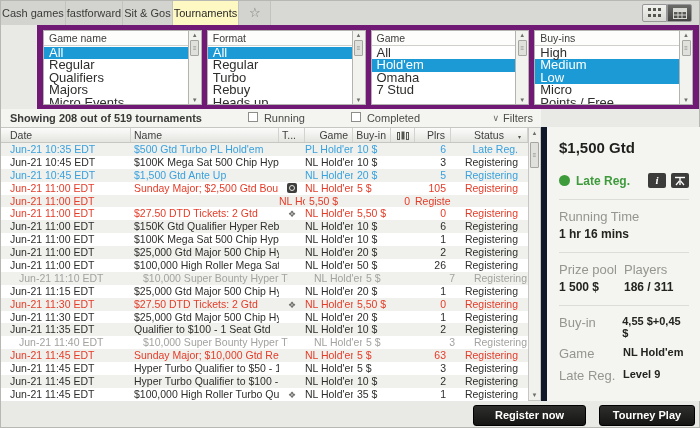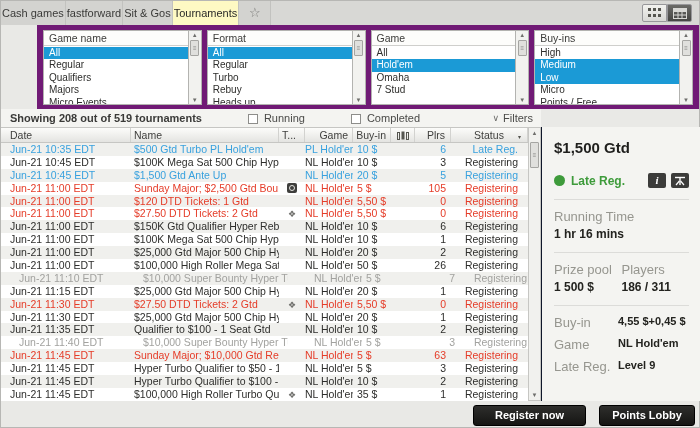--- a/index.html
+++ b/index.html
@@ -14,32 +14,32 @@
   .viewtoggle { position:absolute; right:7px; top:3px; display:flex; }
   .vbtn { width:25px; height:18px; border:1px solid #97979a; display:flex; align-items:center; justify-content:center; }
   .vbtn.grid { background:linear-gradient(#f2f2ef,#d8d8d5); border-radius:2px 0 0 2px; }
   .vbtn.list { background:linear-gradient(#6b6b68,#454543); border-radius:0 2px 2px 0; }
 
   
   .filters { position:absolute; top:24px; left:0; right:0; height:84px; background:#701a75; padding:5px 6px 4px 6px; display:flex; gap:5px;margin-left:36px; }
   .fcol { flex:1; display:flex; }
   .fbox { flex:1; background:#fff; border:1px solid #b3b3b0; display:flex; flex-direction:column; overflow:hidden; }
   .fhead { height:15px; line-height:14px; font-size:10.5px; color:#3c3c3a; padding-left:5px; border-bottom:1px solid #cfcfcc; background:#fdfdfb; }
-  .flist { flex:1; font-size:10px; color:#2e2e2c; overflow:hidden; padding-top:1px; }
+  .flist { flex:1; font-size:13px; color:#2e2e2c; overflow:hidden; padding-top:1px; }
   .fopt { height:12.4px; line-height:12.4px; padding-left:5px; white-space:nowrap; }
   .fopt.selected { background:#1b9ad6; color:#fff; }
   .fscroll { width:13px; background:#f2f2ef; border:1px solid #b3b3b0; border-left:none; display:flex; flex-direction:column; align-items:center; padding:1px 0; font-size:6px; color:#6e6e6b; }
   .fthumb { width:9px; height:16px; background:#e0e0dd; border:1px solid #a5a5a2; border-radius:1px; margin-top:2px;
             display:flex; align-items:center; justify-content:center; font-size:6px; color:#8a8a87; letter-spacing:0; }
   .sdown { margin-top:auto; }
 
   
   .toolbar { position:absolute; top:108px; left:0; width:540px; height:18px; background:#f4f4f1; display:flex; align-items:center; font-size:11px; color:#3c3c3a; padding-left:9px; }
   .showing { font-weight:bold; color:#3a3a38; }
-  .tb-check { display:flex; align-items:flex-end; margin-left:46px; color:#4a4a48; }
+  .tb-check { display:flex; align-items:flex-start; margin-left:46px; color:#4a4a48; }
   .cb { width:10px; height:10px; border:1px solid #8d8d8a; background:#fff; margin-right:6px; }
   .filters-link { margin-left:auto; margin-right:8px; color:#4a4a48; display:flex; align-items:center; gap:4px; }
   .chev { font-size:9px; color:#6a6a67; }
 
   
   .grid-cols { display:grid; grid-template-columns:130px 148px 26px 48px 38px 24px 36px 77px; }
   .thead { position:absolute; top:126px; left:0; width:527px; height:16px; background:linear-gradient(#fcfcfa,#e4e4e1); border-top:1px solid #c6c6c3; border-bottom:1px solid #c6c6c3; font-size:10.5px; color:#3f3f3d; }
   .thead > div { line-height:14px; border-right:1px solid #d2d2cf; overflow:hidden; white-space:nowrap; }
   .h-date { padding-left:9px; }
   .h-name { padding-left:3px; }
@@ -64,21 +64,21 @@
   .c-blue { color:#38a1de; } .c-red { color:#e53c28; } .c-gray { color:#a2a29f;padding-left:9px; } .c-black { color:#2e2e2c; }
 
   .bounty-ic { display:inline-block; width:10px; height:10px; background:#3f3f3d; border-radius:2px; position:relative; vertical-align:-1px; }
   .bounty-ic::after { content:""; position:absolute; left:2px; top:2px; width:4px; height:4px; border:1px solid #e6e6e2; border-radius:50%; }
   .tickets-ic { color:#6e6e6b; font-size:9px; }
 
   .tscroll { position:absolute; left:527px; top:126px; width:13px; height:274px; background:#f1f1ee; border:1px solid #c6c6c3; display:flex; flex-direction:column; align-items:center; font-size:6px; color:#6e6e6b; padding:2px 0; }
   .tthumb { width:9px; height:26px; background:#e0e0dd; border:1px solid #a5a5a2; border-radius:1px; margin-top:6px; display:flex; align-items:center; justify-content:center; color:#8a8a87; }
 
   
-  .panel { position:absolute; left:540px; top:126px; width:160px; height:274px; background:#f4f4f1; border-left:1px solid #0f172a; padding:12px 12px 0 12px; }
+  .panel { position:absolute; left:540px; top:126px; width:160px; height:274px; background:#f4f4f1; border-left:6px solid #0f172a; padding:12px 12px 0 12px; }
   .dtitle { font-size:15px; font-weight:bold; color:#1f1f1d; }
   .statusrow { margin-top:17px; display:flex; align-items:center; }
   .dot { width:11px; height:11px; border-radius:50%; background:#3e9b3b; margin-right:6px; }
   .statuslbl { font-size:12px; font-weight:bold; color:#3e9b3b; }
   .dicons { margin-left:auto; display:flex; gap:5px; }
   .dicon { width:18px; height:15px; background:#3c3c3a; border-radius:2px; color:#fff; display:flex; align-items:center; justify-content:center; }
   .dicon .iglyph { font-family:"Liberation Serif",serif; font-weight:bold; font-style:italic; font-size:11px; line-height:11px; }
   .dhr { border:none; border-top:1px solid #dcdcd9; margin:11px 0 9px 0; }
   .lbl { font-size:13px; color:#96968f; }
   .val { font-size:12px; font-weight:bold; color:#23231f; margin-top:3px; }
@@ -291,21 +291,20 @@
         </div>
         <div class="c-game">NL Hold'em</div>
         <div class="c-buyin">5 $</div>
         <div class="c-chip"></div>
         <div class="c-plrs">105</div>
         <div class="c-status">Registering</div>
       </div>
 
       <div class="row grid-cols c-red odd">
         <div class="c-date">Jun-21 11:00 EDT</div>
-        <div class="c-name">$120 DTD Tickets: 1 Gtd</div>
         <div class="c-ticon">
           
           
         </div>
         <div class="c-game">NL Hold'em</div>
         <div class="c-buyin">5,50 $</div>
         <div class="c-chip"></div>
         <div class="c-plrs">0</div>
         <div class="c-status">Registering</div>
       </div>
@@ -569,15 +568,15 @@
       <span class="lbl">Game</span>
       <span class="kval">NL Hold'em</span>
     </div>
     <div class="kv">
       <span class="lbl">Late Reg.</span>
       <span class="kval">Level 9</span>
     </div>
   </div>
 
   <div class="btn btn-register">Register now</div>
-  <div class="btn btn-lobby">Points Lobby</div>
+  <div class="btn btn-lobby">Tourney Play</div>
 
 </div>
 
 </body></html>

